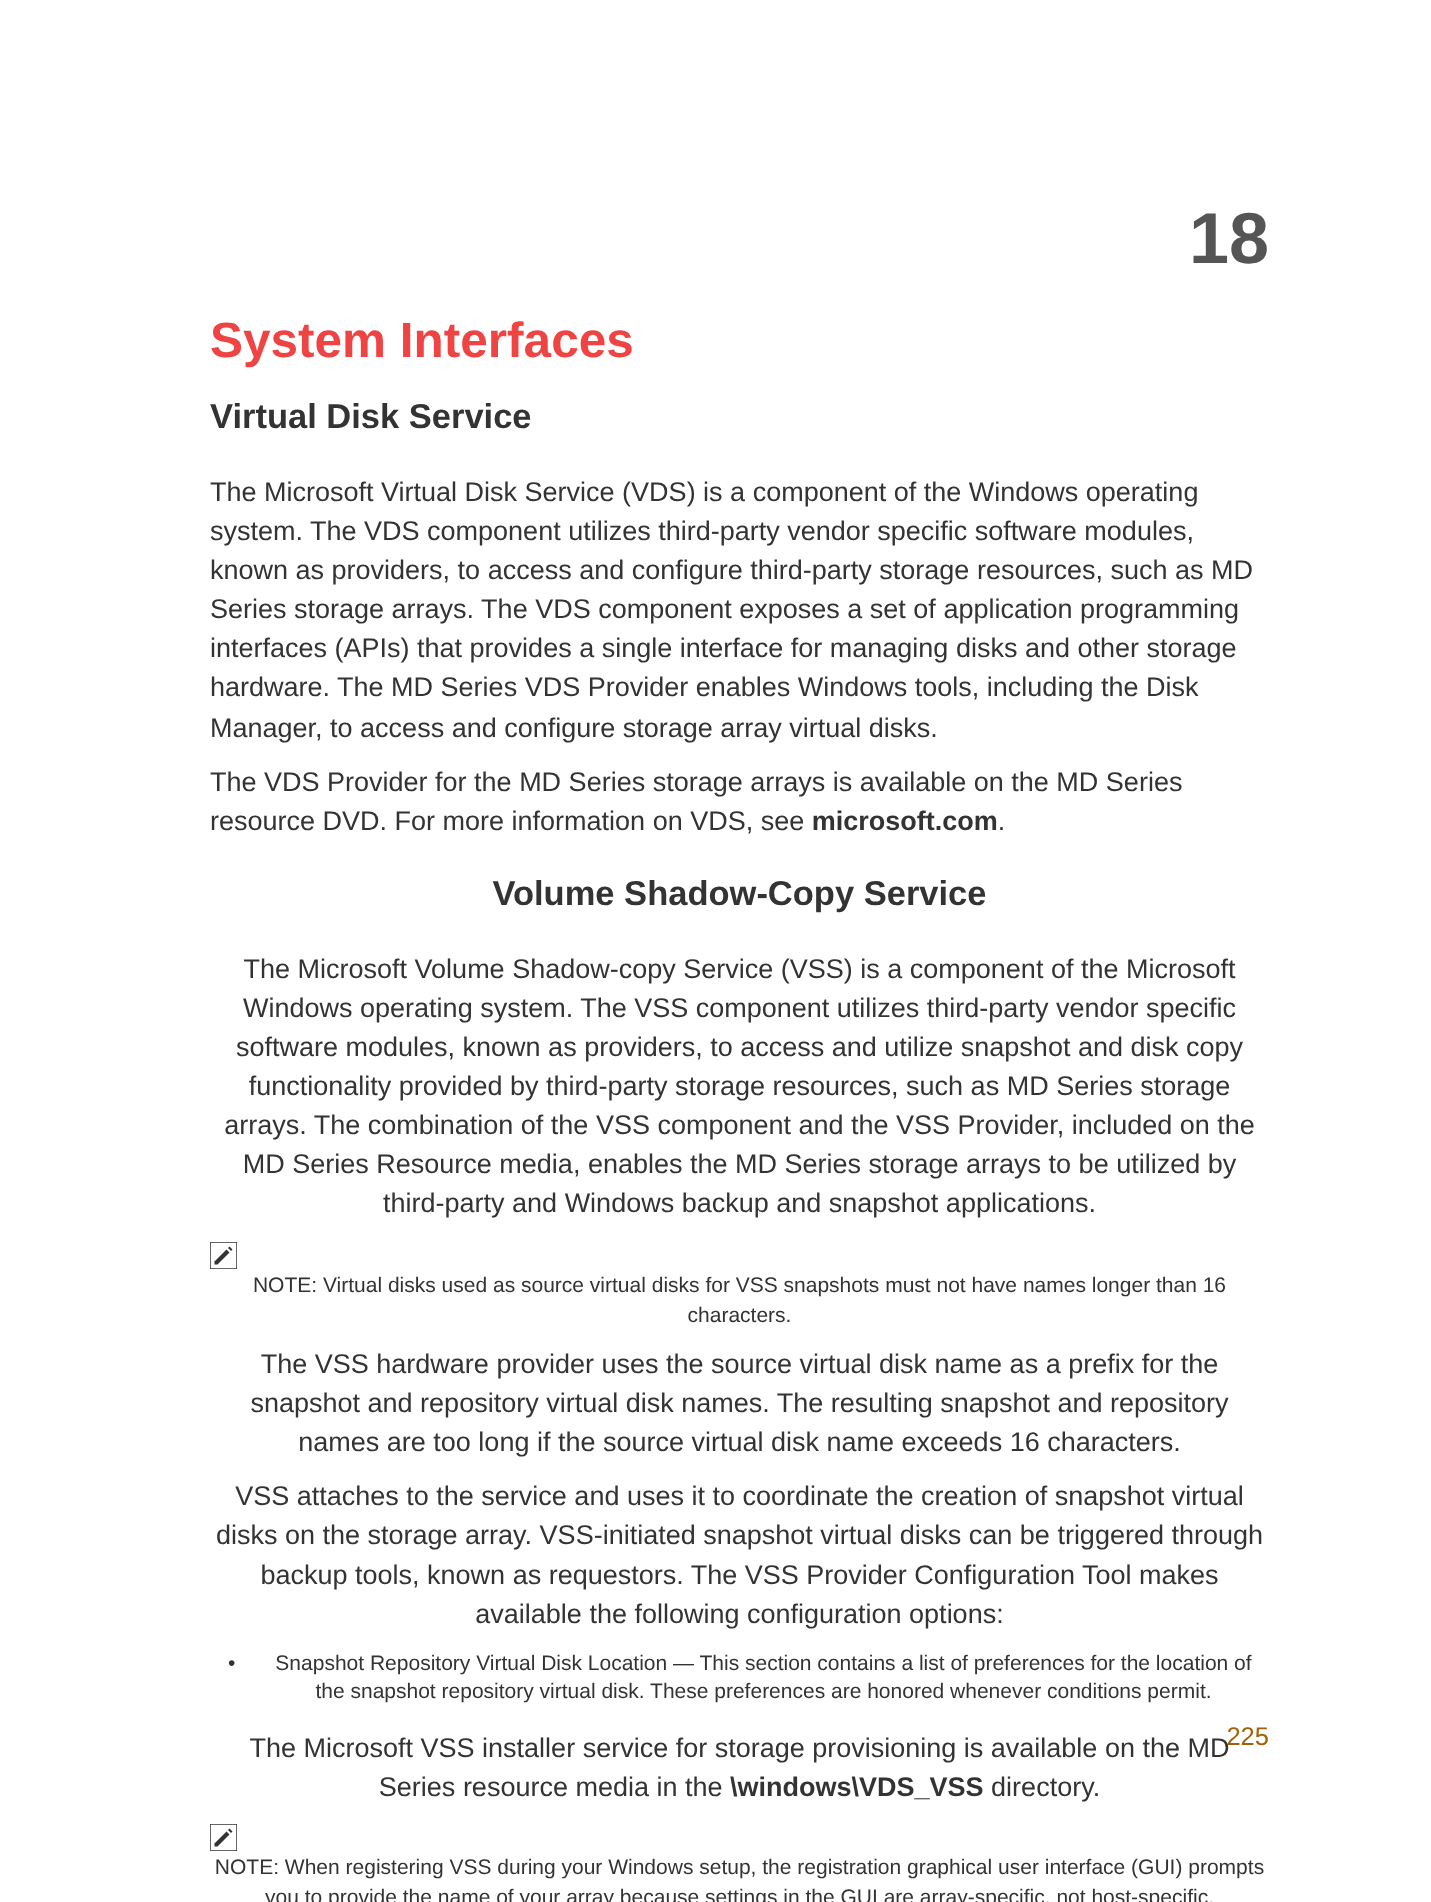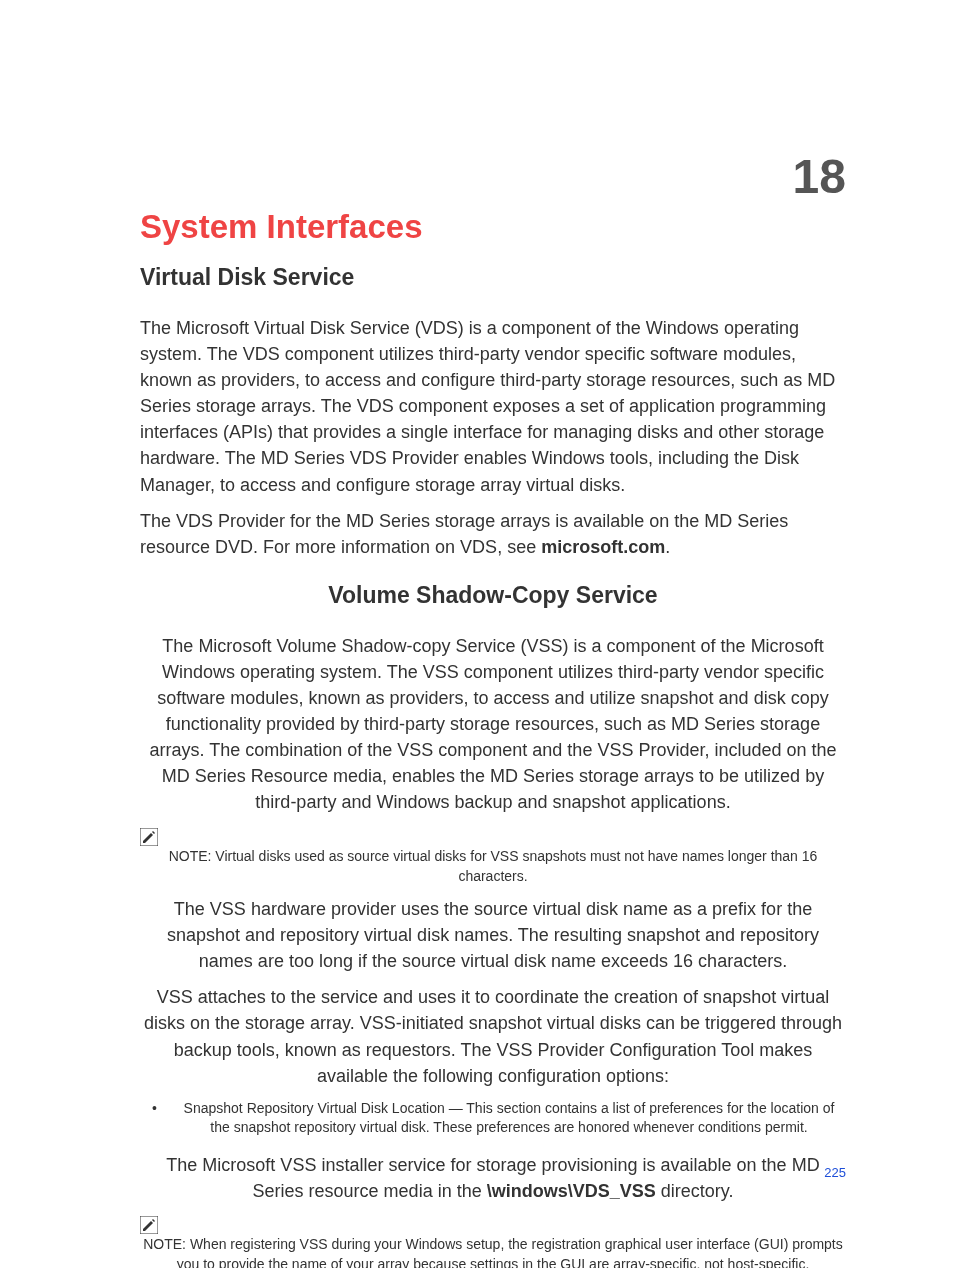--- a/index.html
+++ b/index.html
@@ -9,21 +9,21 @@
       background: #fff;
       font-family: "Segoe UI", "Helvetica Neue", Arial, sans-serif;
       color: #333;
       position: relative;
     }
     .page {
       padding: 150px 108px 60px 140px;
     }
     .chapter-number {
       position: absolute;
-      top: 149px;
+      top: 132px;
       right: 108px;
       font-size: 48px;
       font-weight: 700;
       color: #555;
     }
     h1 {
       font-size: 33px;
       font-weight: 700;
       color: #ef4444;
       margin-top: 58px;
@@ -79,24 +79,24 @@
     ul.bullets li::before {
       content: "•";
       position: absolute;
       left: -12px;
       top: 0;
       font-size: 14px;
       color: #333;
     }
     .page-number {
       position: absolute;
-      bottom: 88px;
+      bottom: 100px;
       right: 108px;
-      font-size: 13px;
-      color: #1d4ed8;
+      font-size: 17px;
+      color: #a16207;
     }
     .section2-wrap { margin-top: 22px; text-align: center; }
   </style>
 </head>
 <body>
 
 <div class="page">
   <div class="chapter-number">18</div>
 
   <h1>System Interfaces</h1>

